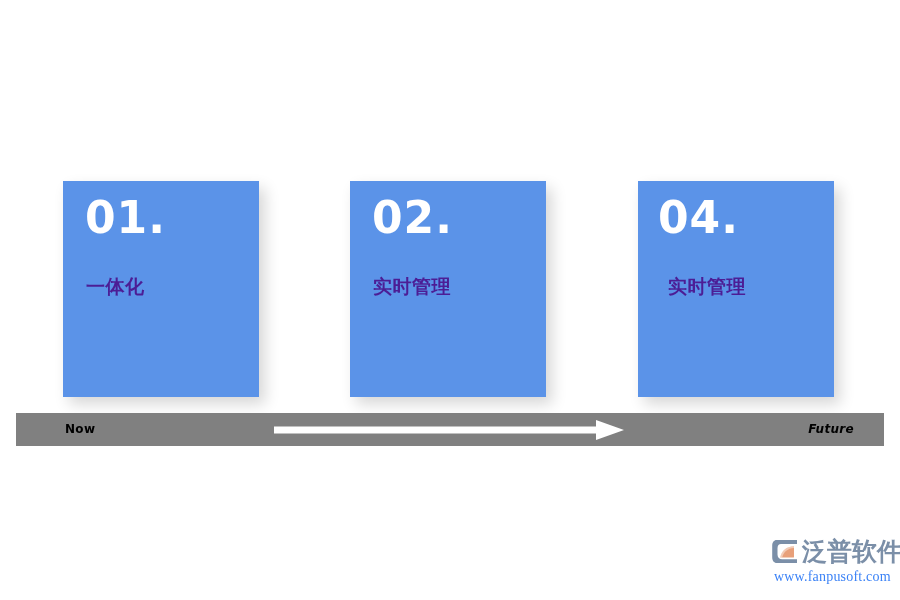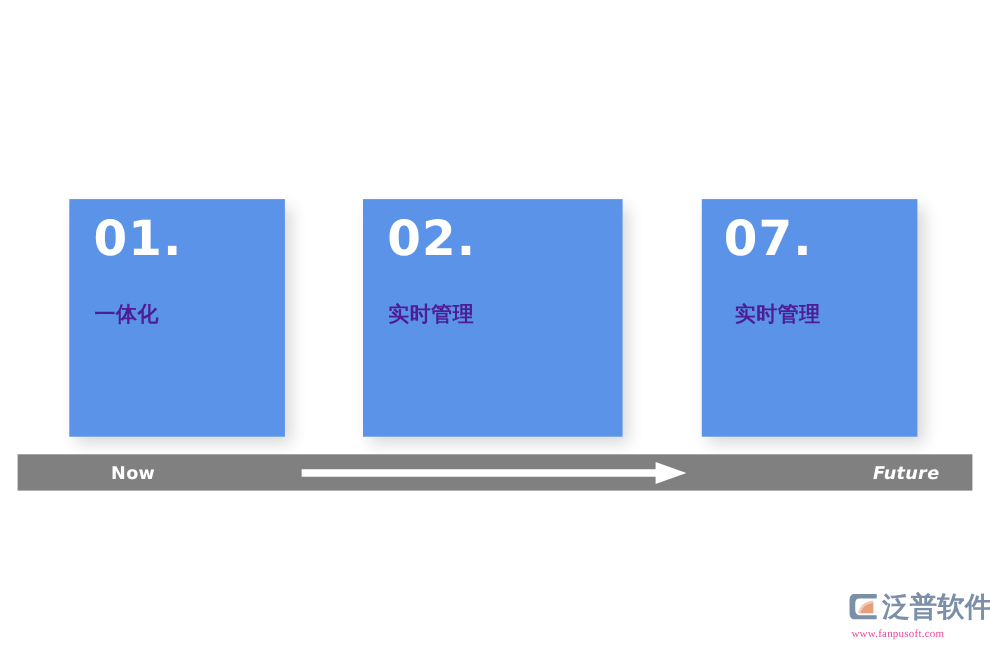--- a/index.html
+++ b/index.html
@@ -31,21 +31,21 @@
   }
   .card {
     position: absolute;
     top: 0;
     width: 196px;
     height: 216px;
     background: #5b93e8;
     box-shadow: 6px 7px 14px rgba(0,0,0,0.16);
   }
   .card-1 { left: 63px; }
-  .card-2 { left: 330px; padding-left: 40px; }
+  .card-2 { left: 350px; }
   .card-3 { left: 638px; }
 
   .card-num {
     position: absolute;
     left: 22px;
     top: 15px;
     font-size: 44px;
     line-height: 1;
     font-weight: bold;
     color: #ffffff;
@@ -72,27 +72,26 @@
     position: absolute;
     left: 16px;
     top: 413px;
     width: 868px;
     height: 33px;
     background: #808080;
   }
   .tl-label {
     position: absolute;
     top: 8px;
-    font-size: 16px;
+    font-size: 12px;
     line-height: 17px;
     font-weight: bold;
-    color: #ffffff;
+    color: #000000;
     letter-spacing: 0.3px;
     font-family: "DejaVu Sans", "Liberation Sans", sans-serif;
-    margin-left: 36px;
   }
   .tl-now    { left: 49px; }
   .tl-future { right: 30px; font-style: italic; }
 
   .tl-arrow {
     position: absolute;
     left: 258px;
     top: 7px;
     width: 350px;
     height: 20px;
@@ -126,23 +125,23 @@
     font-weight: bold;
     color: #7b8fa8;
     letter-spacing: 0px;
     font-family: "DejaVu Sans", "Liberation Sans", sans-serif;
     white-space: nowrap;
   }
   .logo-url {
     position: absolute;
     left: 2px;
     top: 30px;
-    font-size: 10px;
+    font-size: 14px;
     line-height: 17px;
-    color: #ec4899;
+    color: #3b82f6;
     letter-spacing: 0.2px;
     font-family: "Liberation Serif", "DejaVu Serif", serif;
     white-space: nowrap;
   }
 </style>
 </head>
 <body>
 
 <div id="slide">
 
@@ -152,21 +151,21 @@
       <div class="card-num">01.</div>
       <div class="card-label">一体化</div>
     </div>
 
     <div class="card card-2">
       <div class="card-num">02.</div>
       <div class="card-label">实时管理</div>
     </div>
 
     <div class="card card-3">
-      <div class="card-num">07.</div>
+      <div class="card-num">04.</div>
       <div class="card-label">实时管理</div>
     </div>
 
   </div>
 
   <div class="timeline">
     <div class="tl-label tl-now">Now</div>
 
     <div class="tl-arrow">
       <svg width="350" height="20" viewBox="0 0 350 20" xmlns="http://www.w3.org/2000/svg">

